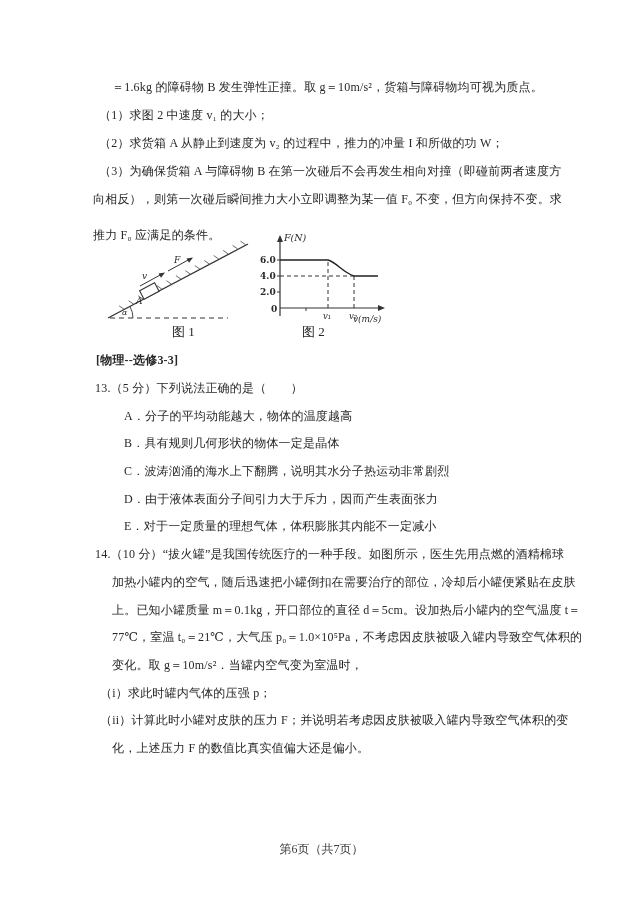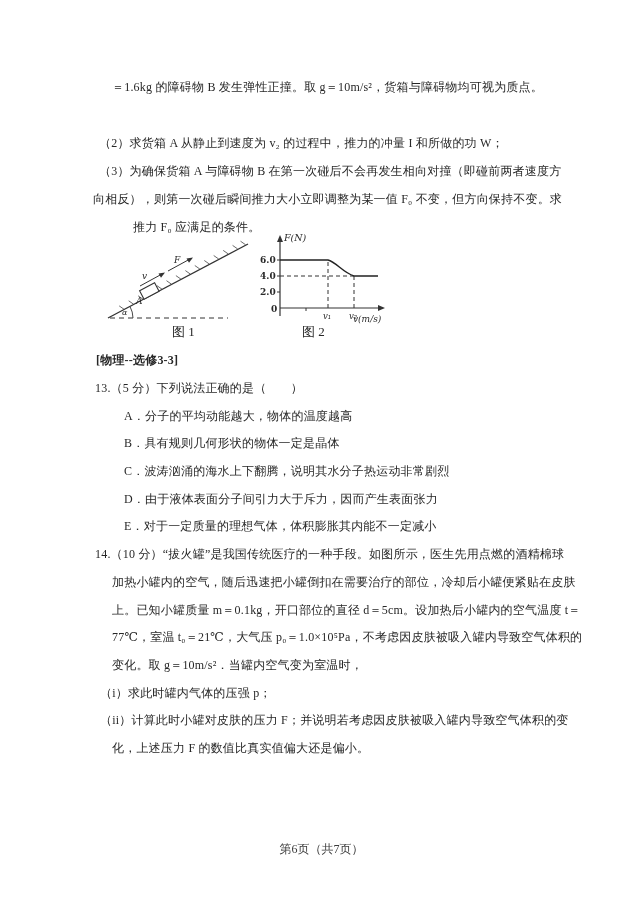--- a/index.html
+++ b/index.html
@@ -34,24 +34,25 @@
     color:#3a3a3a;
     margin-top:23px;
   }
 </style>
 </head>
 <body>
 
 <div class="page">
 
   <div class="line" style="left:112px;top:78px;">＝1.6kg 的障碍物 B 发生弹性正撞。取 g＝10m/s²，货箱与障碍物均可视为质点。</div>
+  <div class="line" style="left:99px;top:106px;">（1）求图 2 中速度 v₁ 的大小；</div>
   <div class="line" style="left:99px;top:134px;">（2）求货箱 A 从静止到速度为 v₂ 的过程中，推力的冲量 I 和所做的功 W；</div>
   <div class="line" style="left:99px;top:162px;">（3）为确保货箱 A 与障碍物 B 在第一次碰后不会再发生相向对撞（即碰前两者速度方</div>
   <div class="line" style="left:93px;top:190px;">向相反），则第一次碰后瞬间推力大小立即调整为某一值 F₀ 不变，但方向保持不变。求</div>
-  <div class="line" style="left:93px;top:218px;margin-left:40px;">推力 F₀ 应满足的条件。</div>
+  <div class="line" style="left:93px;top:226px;">推力 F₀ 应满足的条件。</div>
 
   <svg class="fig" style="left:100px;top:236px;" width="158" height="88" viewBox="0 0 158 88">
 
     <line x1="8" y1="82" x2="148" y2="8" stroke="#333" stroke-width="1.3"></line>
 
     <path stroke="#444" stroke-width="0.8" fill="none" d="
       M24.2,73.4 l-5,-3.5 M33.7,68.3 l-5,-3.5 M43.1,63.3 l-5,-3.5 M52.6,58.2 l-5,-3.5
       M62,53.2 l-5,-3.5 M71.5,48.2 l-5,-3.5 M80.9,43.1 l-5,-3.5 M90.4,38.1 l-5,-3.5
       M99.8,33 l-5,-3.5 M109.3,28 l-5,-3.5 M118.7,23 l-5,-3.5 M128.2,17.9 l-5,-3.5
       M137.6,12.9 l-5,-3.5 M145.5,8.7 l-5,-3.5"></path>

